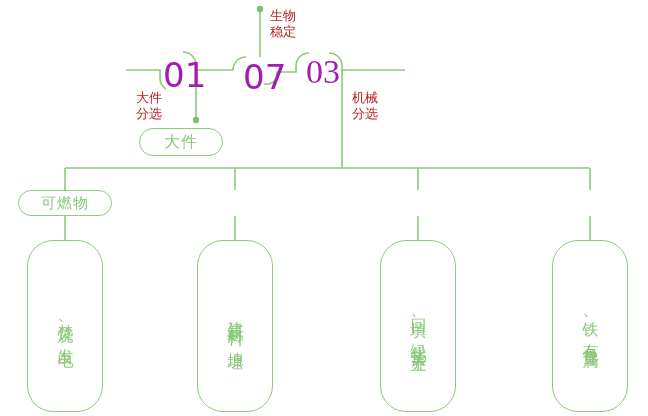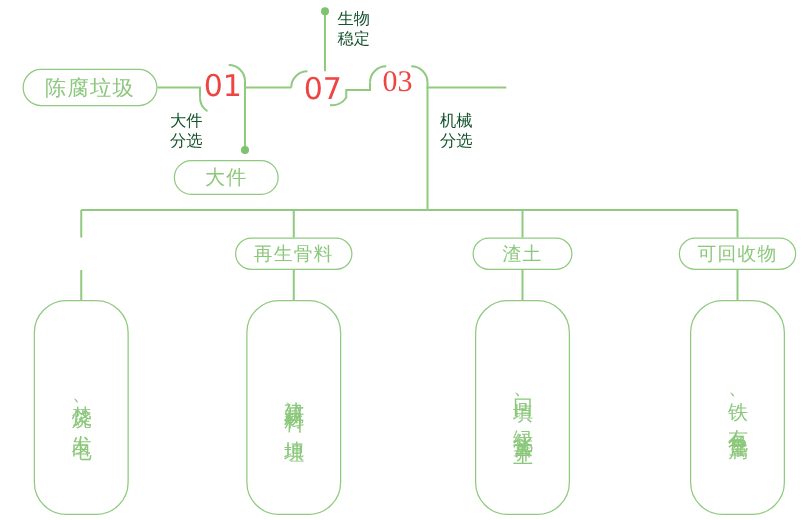--- a/index.html
+++ b/index.html
@@ -61,32 +61,32 @@
     font-size: 16px;
     letter-spacing: 3px;
     line-height: 1.55;
     text-align: center;
     color: #8cc87c;
   }
 
   
   .stepnum {
     position: absolute;
-    font-size: 24px;
-    color: #ef4444;
+    font-size: 34px;
+    color: #a21caf;
     letter-spacing: 0px;
     font-family: "DejaVu Sans", "Liberation Sans", sans-serif;
     white-space: nowrap;
   }
 
   
   .anno {
     position: absolute;
     font-size: 13px;
-    color: #14532d;
+    color: #b91c1c;
     line-height: 1.25;
     white-space: nowrap;
   }
 </style>
 </head>
 <body>
 
 <div id="canvas">
 
   <svg id="wires" viewBox="0 0 648 416" xmlns="http://www.w3.org/2000/svg">
@@ -121,21 +121,20 @@
       <path d="M418 168 L418 190"></path>
       <path d="M590 168 L590 190"></path>
 
       <path d="M65 216 L65 240"></path>
       <path d="M235 216 L235 240"></path>
       <path d="M418 216 L418 240"></path>
       <path d="M590 216 L590 240"></path>
     </g>
   </svg>
 
-  <div class="pill pill-main" style="left:18px; top:55px; width:108px; height:30px;">陈腐垃圾</div>
 
   <div class="stepnum" style="left:163px; top:55px;">01</div>
   <div class="stepnum" style="left:243px; top:57px;">07</div>
   <div class="stepnum" style="left:306px; top:53px;font-family:Liberation Serif, serif;">03</div>
 
   <div class="anno" style="left:136px; top:90px;">
     <div>大件</div>
     <div>分选</div>
   </div>
 
@@ -144,23 +143,21 @@
     <div>稳定</div>
   </div>
 
   <div class="anno" style="left:352px; top:90px;text-align:center;">
     <div>机械</div>
     <div>分选</div>
   </div>
 
   <div class="pill pill-small" style="left:139px; top:128px; width:84px; height:28px;">大件</div>
 
-  <div class="pill pill-branch" style="left:188px; top:190px; width:94px; height:26px;">再生骨料</div>
-  <div class="pill pill-branch" style="left:378px; top:190px; width:80px; height:26px;">渣土</div>
-  <div class="pill pill-branch" style="left:543px; top:190px; width:94px; height:26px;">可回收物</div>
+  <div class="pill pill-branch" style="left:18px; top:190px; width:94px; height:26px;">可燃物</div>
 
   <div class="vbox" style="left:27px; top:240px; width:76px; height:172px;">
     <span class="vtext">焚烧、发电</span>
   </div>
 
   <div class="vbox" style="left:197px; top:240px; width:76px; height:172px;">
     <span class="vtext">建筑材料、填埋</span>
   </div>
 
   <div class="vbox" style="left:380px; top:240px; width:76px; height:172px;">

